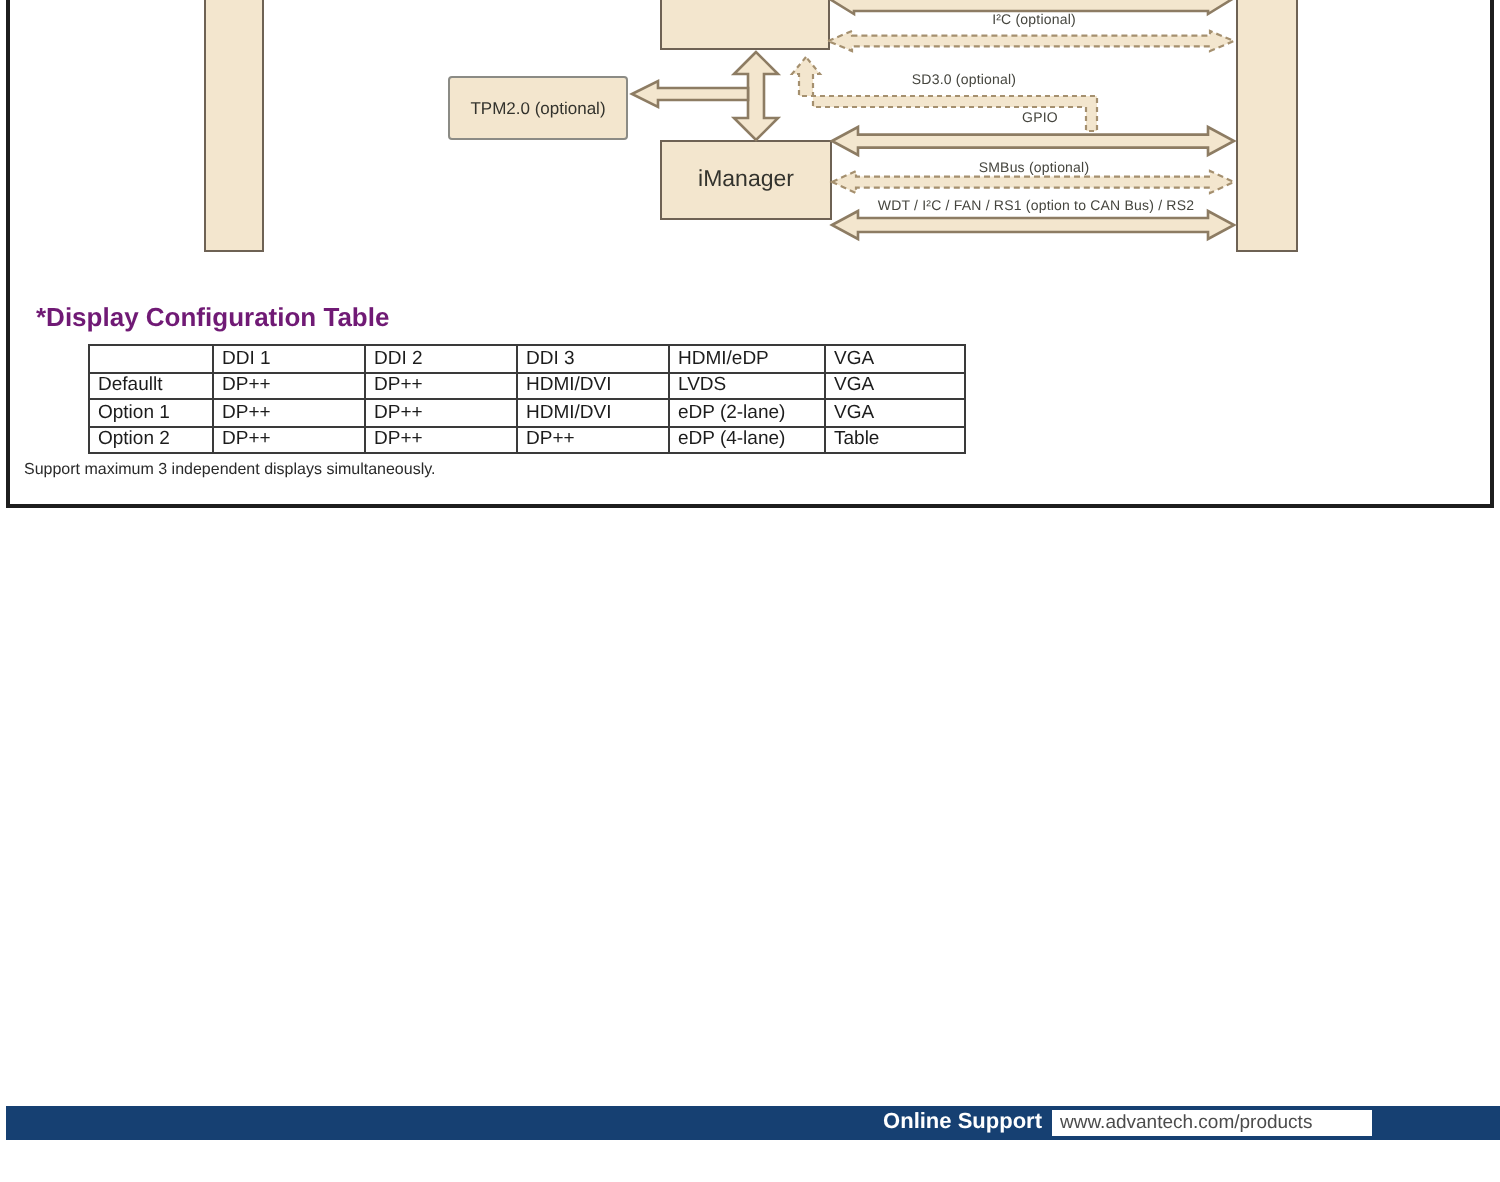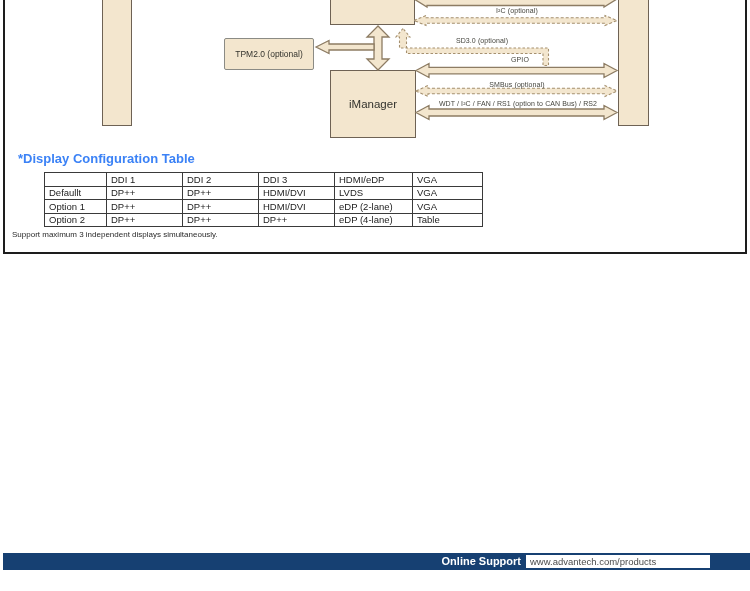--- a/index.html
+++ b/index.html
@@ -9,51 +9,51 @@
 
   
   .doc-frame { left:3px; top:-12px; width:744px; height:266px;
                border:2px solid #1d1d1d; border-top:none; background:#fff; }
 
   
   .block { background:#f3e6ce; border:1.4px solid #6e6254; }
   .left-block  { left:102px; top:-12px; width:30px; height:138px; }
   .right-block { left:618px; top:-12px; width:31px; height:138px; }
   .top-box     { left:330px; top:-12px; width:85px; height:37px; }
-  .imanager-box{ left:330px; top:70px;  width:86px; height:68px;
+  .imanager-box{ left:330px; top:70px;  width:86px; height:40px;
                  display:flex; align-items:center; justify-content:center;
                  font-size:11.5px; color:#33332d;text-align:center; }
   .tpm-box     { left:224px; top:38px; width:90px; height:32px;
                  background:#f3e6ce; border:1.3px solid #8b8b85; border-radius:2px;
                  display:flex; align-items:center; justify-content:center;
                  font-size:8.5px; color:#33332d; }
 
   svg.wires { left:0; top:0; width:750px; height:270px; }
 
   .bus-label { position:absolute; font-size:7px; color:#45453e; text-align:center;
                line-height:7px; letter-spacing:0.1px; }
   .lbl-i2c   { left:447px; top:7px;    width:140px; }
   .lbl-sd3   { left:412px; top:37px;   width:140px; }
   .lbl-gpio  { left:470px; top:55.5px; width:100px; }
   .lbl-smbus { left:447px; top:81px;   width:140px; }
   .lbl-wdt   { left:418px; top:99.5px; width:200px; }
 
   
-  .table-title { left:18px; top:151px; font-size:13px; font-weight:bold; color:#3b82f6; }
+  .table-title { left:18px; top:151px; font-size:13px; font-weight:bold; color:#701a75; }
   table.cfg { position:absolute; left:20px; top:172px; border-collapse:collapse;
               table-layout:fixed; font-size:9.5px; color:#1c1c1c;margin-left:24px; }
   table.cfg td { border:1px solid #3a3a3a; height:13.5px; padding:0 0 0 4px;
                  white-space:nowrap; overflow:hidden; }
   .footnote { left:12px; top:230px; font-size:8px; color:#2a2a2a; }
 
   
   .footer-bar { left:3px; top:553px; width:747px; height:17px; background:#164072; }
   .footer-label { left:0px; top:555px; width:521px; text-align:right;
                   font-size:11px; font-weight:bold; color:#ffffff; line-height:13px; }
-  .footer-urlbox { left:526px; top:555px; width:184px; height:13px; background:#ffffff;
+  .footer-urlbox { left:526px; top:555px; width:160px; height:13px; background:#ffffff;
                    font-size:9.5px; color:#4c4c4c; line-height:13px; padding-left:4px;
                    white-space:nowrap; overflow:hidden; }
 </style>
 </head>
 <body>
 
 <div class="abs doc-frame"></div>
 
 <div class="abs block left-block"></div>
 <div class="abs block right-block"></div>

